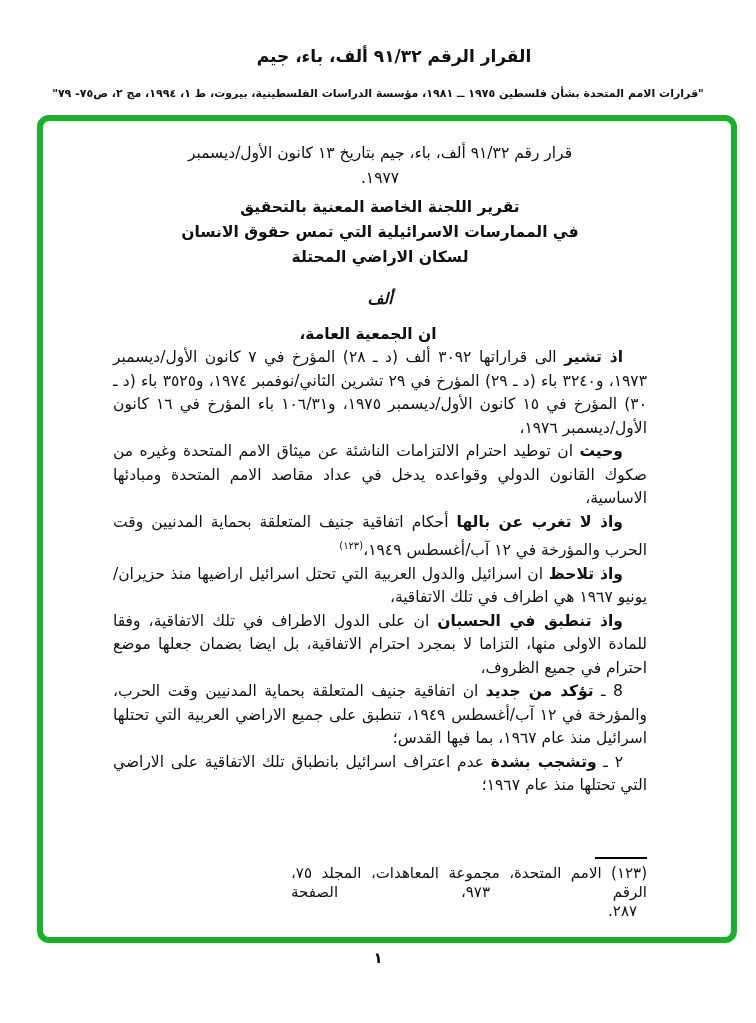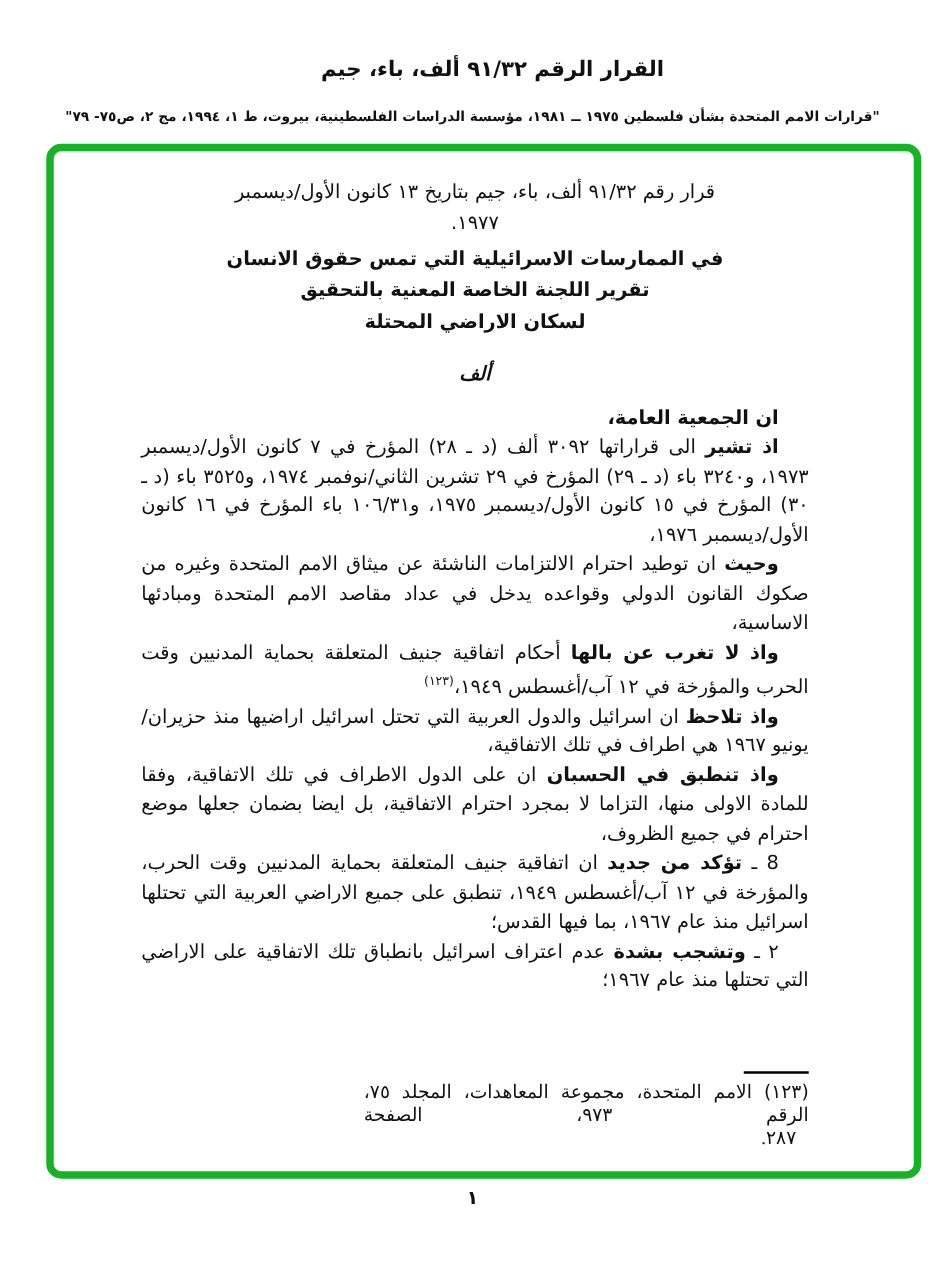--- a/index.html
+++ b/index.html
@@ -20,55 +20,55 @@
     position:absolute;left:37px;top:115px;width:669px;height:816px;
     border:6px solid #14532d;border-radius:12px;padding-left:19px;
   }
   .content{
     position:absolute;top:20px;right:84px;width:534px;
     font-size:15.5px;line-height:25px;
   }
   .intro{text-align:center;margin:0 0 4px 0;}
   .doc-heading{text-align:center;font-weight:bold;margin:0;}
   .section-label{text-align:center;font-weight:bold;margin:17px 0 10px 0;font-style:italic;}
-  .salutation{font-weight:bold;text-indent:24px;margin:0;line-height:24px;}
+  .salutation{font-weight:bold;text-indent:24px;margin:0;line-height:24px;text-align:center;}
   .body-para{
     margin:0;text-align:justify;text-indent:24px;
     font-size:15.5px;line-height:23.5px;
   }
   .body-para .lead{font-weight:bold;}
   .fn-ref{font-size:10px;vertical-align:6px;letter-spacing:-0.5px;}
   .footnote{
     position:absolute;right:84px;bottom:16px;width:356px;
     font-size:15px;line-height:19px;
   }
   .fn-rule{width:52px;height:0;border-top:2px solid #000;margin-bottom:5px;}
   .fn-line1{text-align:justify;text-align-last:justify;}
-  .fn-line2{text-align:right;padding-right:10px;font-family:Liberation Serif, serif;}
+  .fn-line2{text-align:right;padding-right:10px;}
   .page-num{
     position:absolute;top:949px;left:0;right:0;text-align:center;
     font-size:15px;font-weight:bold;
   }
 </style>
 </head>
 <body>
 
 <div class="header-title">القرار الرقم ٩١/٣٢ ألف، باء، جيم</div>
 <div class="header-source">"قرارات الامم المتحدة بشأن فلسطين ١٩٧٥ ــ ١٩٨١، مؤسسة الدراسات الفلسطينية، بيروت، ط ١، ١٩٩٤، مج ٢، ص٧٥- ٧٩"</div>
 
 <div class="frame" style="border-color: rgb(23, 179, 38);">
   <div class="content">
 
     <div class="intro">
       <span>قرار رقم ٩١/٣٢ ألف، باء، جيم بتاريخ ١٣ كانون الأول/ديسمبر</span><br>
       <span>١٩٧٧.</span>
     </div>
 
+    <div class="doc-heading">تقرير اللجنة الخاصة المعنية بالتحقيق</div>
     <div class="doc-heading">في الممارسات الاسرائيلية التي تمس حقوق الانسان</div>
-    <div class="doc-heading">تقرير اللجنة الخاصة المعنية بالتحقيق</div>
     <div class="doc-heading">لسكان الاراضي المحتلة</div>
 
     <div class="section-label">ألف</div>
 
     <p class="salutation">ان الجمعية العامة،</p>
 
     <p class="body-para"><span class="lead">اذ تشير</span><span> الى قراراتها ٣٠٩٢ ألف (د ـ ٢٨) المؤرخ في ٧ كانون الأول/ديسمبر ١٩٧٣، و٣٢٤٠ باء (د ـ ٢٩) المؤرخ في ٢٩ تشرين الثاني/نوفمبر ١٩٧٤، و٣٥٢٥ باء (د ـ ٣٠) المؤرخ في ١٥ كانون الأول/ديسمبر ١٩٧٥، و١٠٦/٣١ باء المؤرخ في ١٦ كانون الأول/ديسمبر ١٩٧٦،</span></p>
 
     <p class="body-para"><span class="lead">وحيث</span><span> ان توطيد احترام الالتزامات الناشئة عن ميثاق الامم المتحدة وغيره من صكوك القانون الدولي وقواعده يدخل في عداد مقاصد الامم المتحدة ومبادئها الاساسية،</span></p>
 

